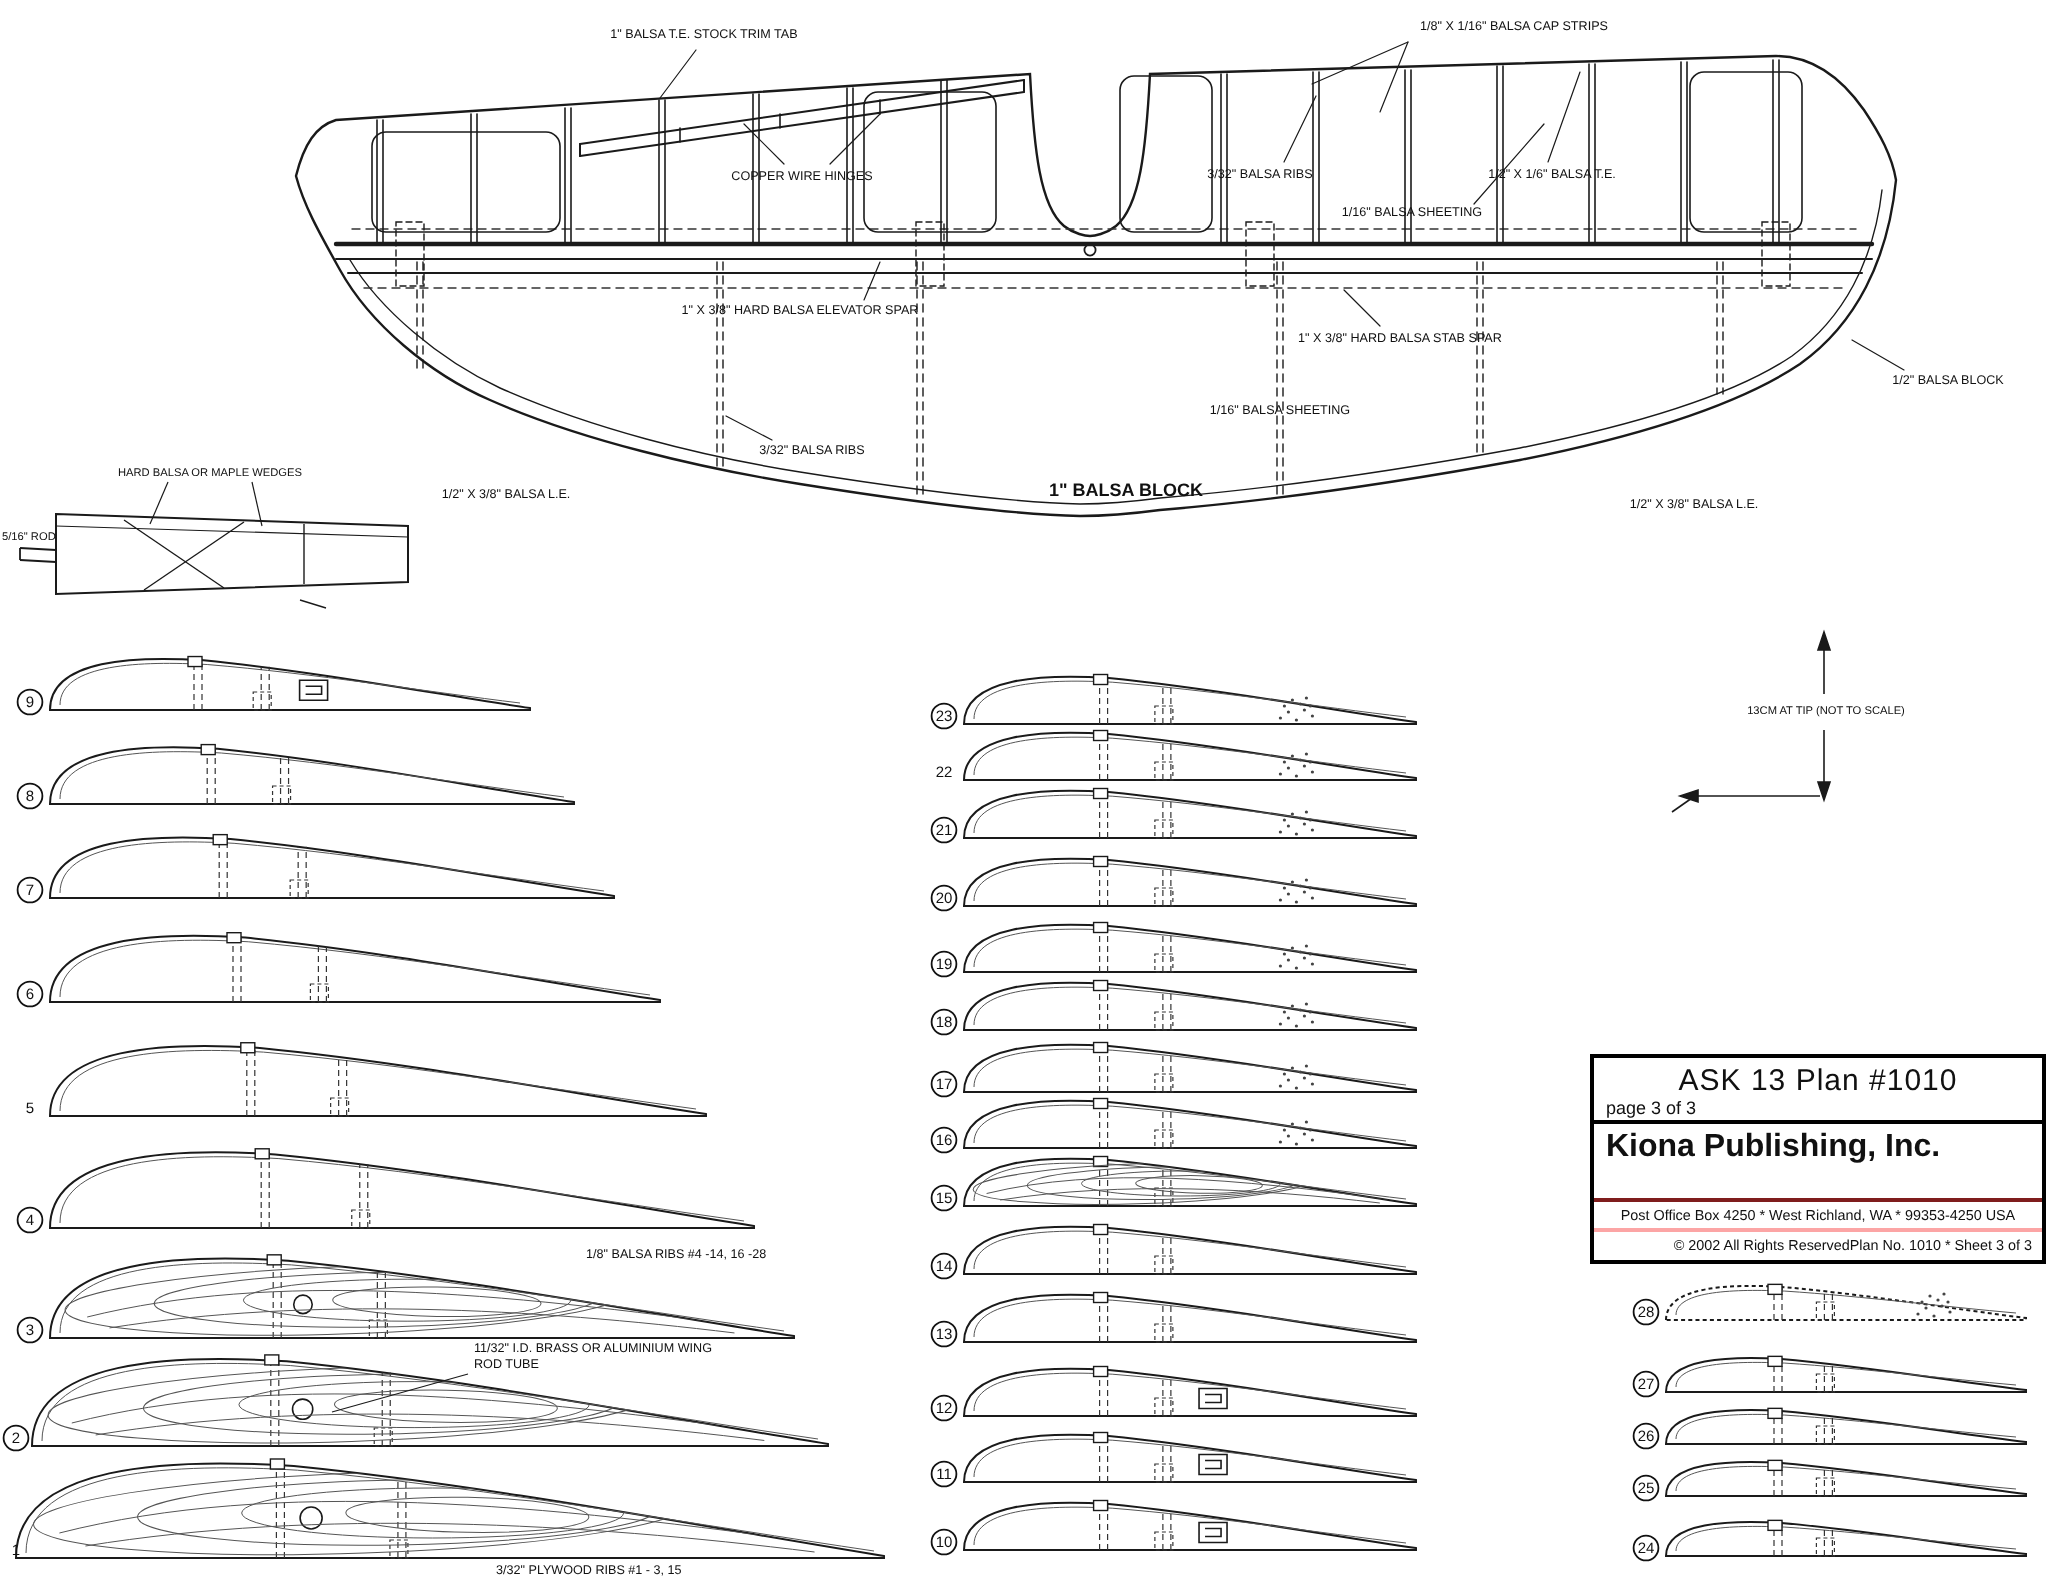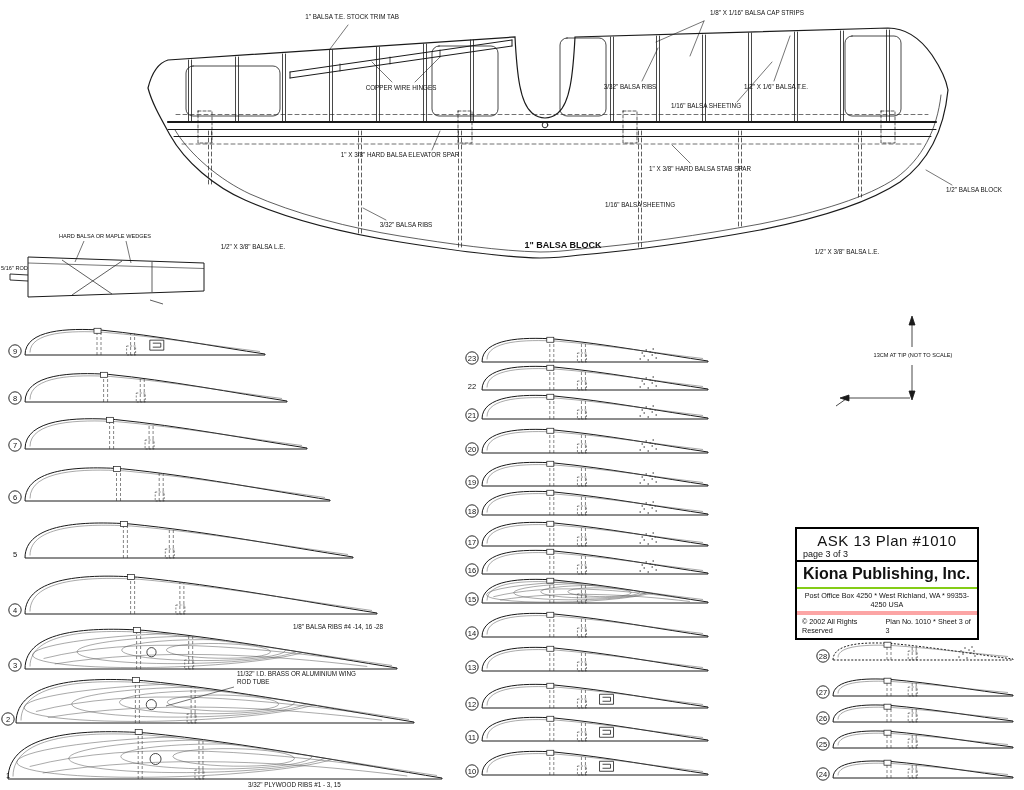--- a/index.html
+++ b/index.html
@@ -4,27 +4,27 @@
 <style>
   *{margin:0;padding:0;box-sizing:border-box}
   body{background:#9a9a9a}
   .sheet{position:relative;width:1024px;height:790px;background:#fff;font-family:"Liberation Sans",sans-serif;overflow:hidden}
   .sheet > svg{position:absolute;left:0;top:0}
   svg text{font-family:"Liberation Sans",sans-serif;fill:#111}
   .lbl{font-size:6.3px}
   .lbl-s{font-size:5.6px}
   .lbl-big{font-size:9px;font-weight:bold}
   .note{font-size:6.3px}
-  .title-block{position:absolute;left:795px;top:527px;width:184px;background:#fff;border:2px solid #000}
+  .title-block{position:absolute;left:795px;top:527px;width:228px;background:#fff;border:2px solid #000}
   .tb-row1{padding:3px 6px 1px;border-bottom:2px solid #000}
   .tb-title{font-size:15px;text-align:center;letter-spacing:.5px;color:#111}
   .tb-page{font-size:9px;color:#111}
-  .tb-pub{font-size:16px;font-weight:600;padding:3px 6px 4px;border-bottom:2px solid #84cc16;color:#111}
-  .tb-addr{font-size:7.2px;text-align:center;padding:2px 2px;border-bottom:4px solid #fca5a5;color:#111}
-  .tb-foot{display:flex;justify-content:space-between;font-size:7.2px;padding:2px 5px 3px;color:#111}
+  .tb-pub{font-size:16px;font-weight:600;padding:3px 6px 16px;border-bottom:2px solid #7f1d1d;color:#111}
+  .tb-addr{font-size:7.2px;text-align:center;padding:2px 2px;border-bottom:2px solid #fca5a5;color:#111}
+  .tb-foot{display:flex;justify-content:flex-end;font-size:7.2px;padding:2px 5px 3px;color:#111}
 </style>
 </head>
 <body>
 
 <div class="sheet">
 
 <svg width="1024" height="790" viewBox="0 0 1024 790">
 
   <g stroke-linecap="round">
     <path d="M 148 88 C 152 72, 158 63, 168 60 L 515 37

